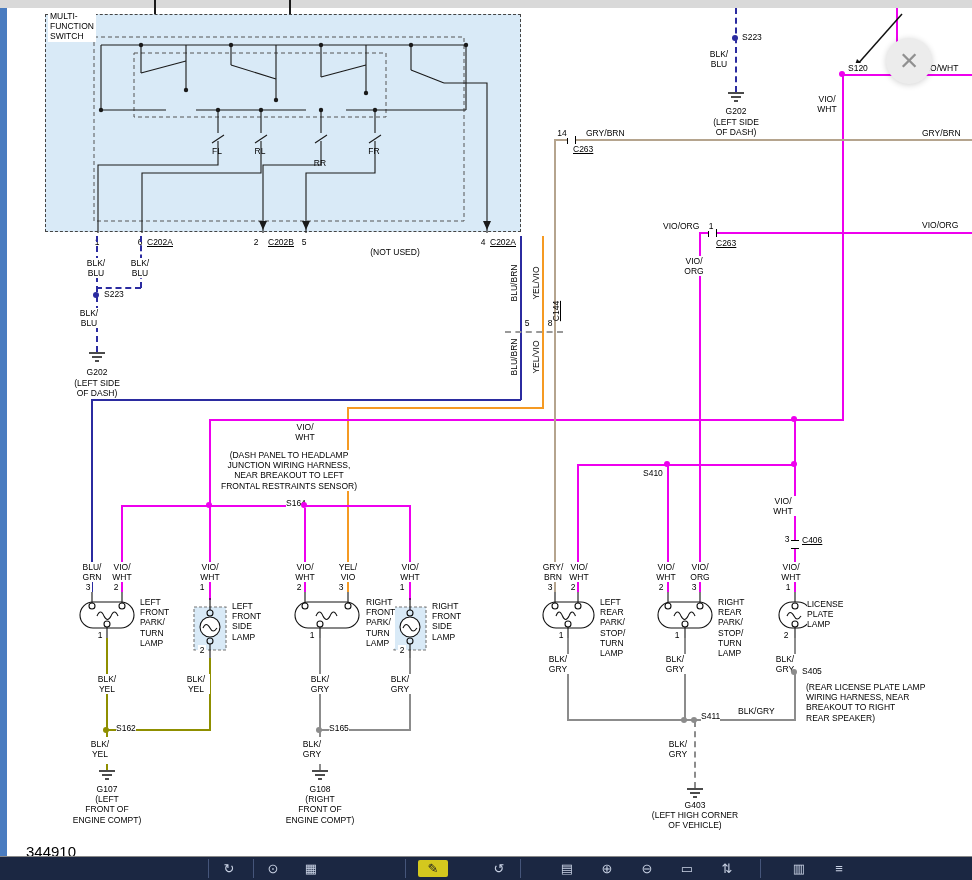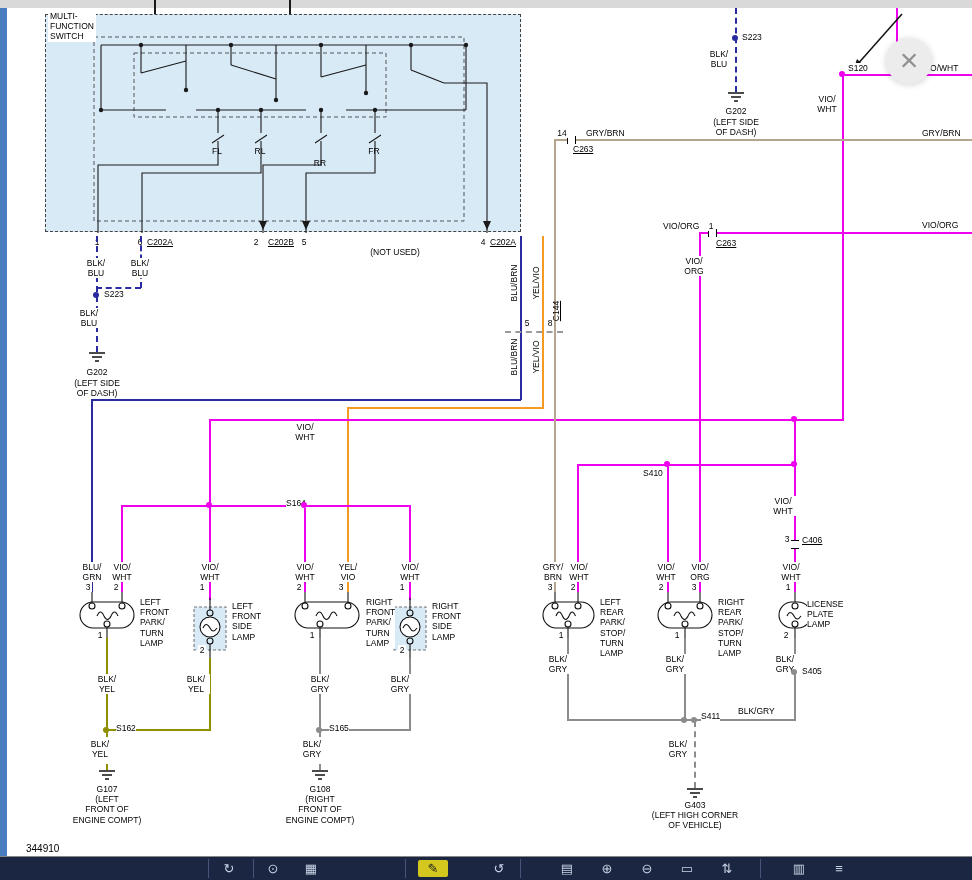--- a/index.html
+++ b/index.html
@@ -21,21 +21,21 @@
   .dot{position:absolute;width:6px;height:6px;border-radius:3px}
   .tick{position:absolute;background:#000}
   .gnd,.lamp,.arrow{position:absolute}
   .switch-box{position:absolute;left:45px;top:14px;width:476px;height:218px;background:#d9eaf7;
               border:1px dashed #444;box-sizing:border-box}
   .close-btn{position:absolute;left:886px;top:38px;width:46px;height:46px;border-radius:50%;
              background:#ececec;box-shadow:0 1px 6px rgba(0,0,0,.18);color:#909090;
              font-size:32px;line-height:44px;text-align:center;cursor:pointer;z-index:40}
   .top-strip{position:absolute;left:0;top:0;width:972px;height:8px;background:#d9d9d9}
   .left-strip{position:absolute;left:0;top:8px;width:7px;height:849px;background:#4a7cc0}
-  .doc-num{position:absolute;left:26px;top:843px;font-size:10px;background:#fff}
+  .doc-num{position:absolute;left:26px;top:843px;font-size:15px;background:#fff}
   .bottom-line{position:absolute;left:0;top:856px;width:972px;height:1px;background:#888}
   .toolbar{position:absolute;left:0;top:857px;width:972px;height:23px;background:#1b2742;z-index:30}
   .tb-icon{position:absolute;top:3px;width:22px;height:17px;color:#c9d2e4;font-size:13px;
            line-height:17px;text-align:center;cursor:pointer}
   .tb-icon.hl{background:#d4c81e;color:#222;border-radius:2px;width:30px}
   .tb-sep{position:absolute;top:2px;width:1px;height:19px;background:#45557a}
 </style>
 </head>
 <body>
 
@@ -294,20 +294,24 @@
   <div class="lbl la" style="left:922px;top:128px">GRY/BRN</div>
   <div class="lbl la" style="left:663px;top:221px">VIO/ORG</div>
   <div class="lbl" style="left:707px;top:221px;width:8px">1</div>
   <div class="lbl la und" style="left:716px;top:238px">C263</div>
   <div class="lbl la" style="left:922px;top:220px">VIO/ORG</div>
   <div class="lbl" style="left:681px;top:256px;width:26px">VIO/
 ORG</div>
 
   <div class="lbl" style="left:290px;top:422px;width:30px">VIO/
 WHT</div>
+  <div class="lbl" style="left:214px;top:450px;width:150px">(DASH PANEL TO HEADLAMP
+JUNCTION WIRING HARNESS,
+NEAR BREAKOUT TO LEFT
+FRONTAL RESTRAINTS SENSOR)</div>
   <div class="lbl la" style="left:286px;top:498px">S164</div>
 
   <div class="lbl la" style="left:643px;top:468px">S410</div>
   <div class="lbl" style="left:770px;top:496px;width:26px">VIO/
 WHT</div>
   <div class="lbl" style="left:783px;top:534px;width:8px">3</div>
   <div class="lbl la und" style="left:802px;top:535px">C406</div>
 
   <div class="lbl" style="left:78px;top:562px;width:28px">BLU/
 GRN</div>
@@ -417,20 +421,24 @@
 (RIGHT
 FRONT OF
 ENGINE COMPT)</div>
   <div class="lbl la" style="left:701px;top:711px">S411</div>
   <div class="lbl" style="left:664px;top:739px;width:28px">BLK/
 GRY</div>
   <div class="lbl" style="left:640px;top:800px;width:110px">G403
 (LEFT HIGH CORNER
 OF VEHICLE)</div>
   <div class="lbl la" style="left:802px;top:666px">S405</div>
+  <div class="lbl la" style="left:806px;top:682px;width:160px">(REAR LICENSE PLATE LAMP
+WIRING HARNESS, NEAR
+BREAKOUT TO RIGHT
+REAR SPEAKER)</div>
   <div class="lbl la" style="left:738px;top:706px">BLK/GRY</div>
 
   <div class="dot mag" style="left:206px;top:502px"></div>
   <div class="dot mag" style="left:301px;top:502px"></div>
   <div class="dot mag" style="left:664px;top:461px"></div>
   <div class="dot mag" style="left:791px;top:461px"></div>
   <div class="dot mag" style="left:791px;top:416px"></div>
   <div class="dot mag" style="left:893px;top:71px"></div>
   <div class="dot mag" style="left:839px;top:71px"></div>
   <div class="dot nav" style="left:93px;top:292px"></div>

